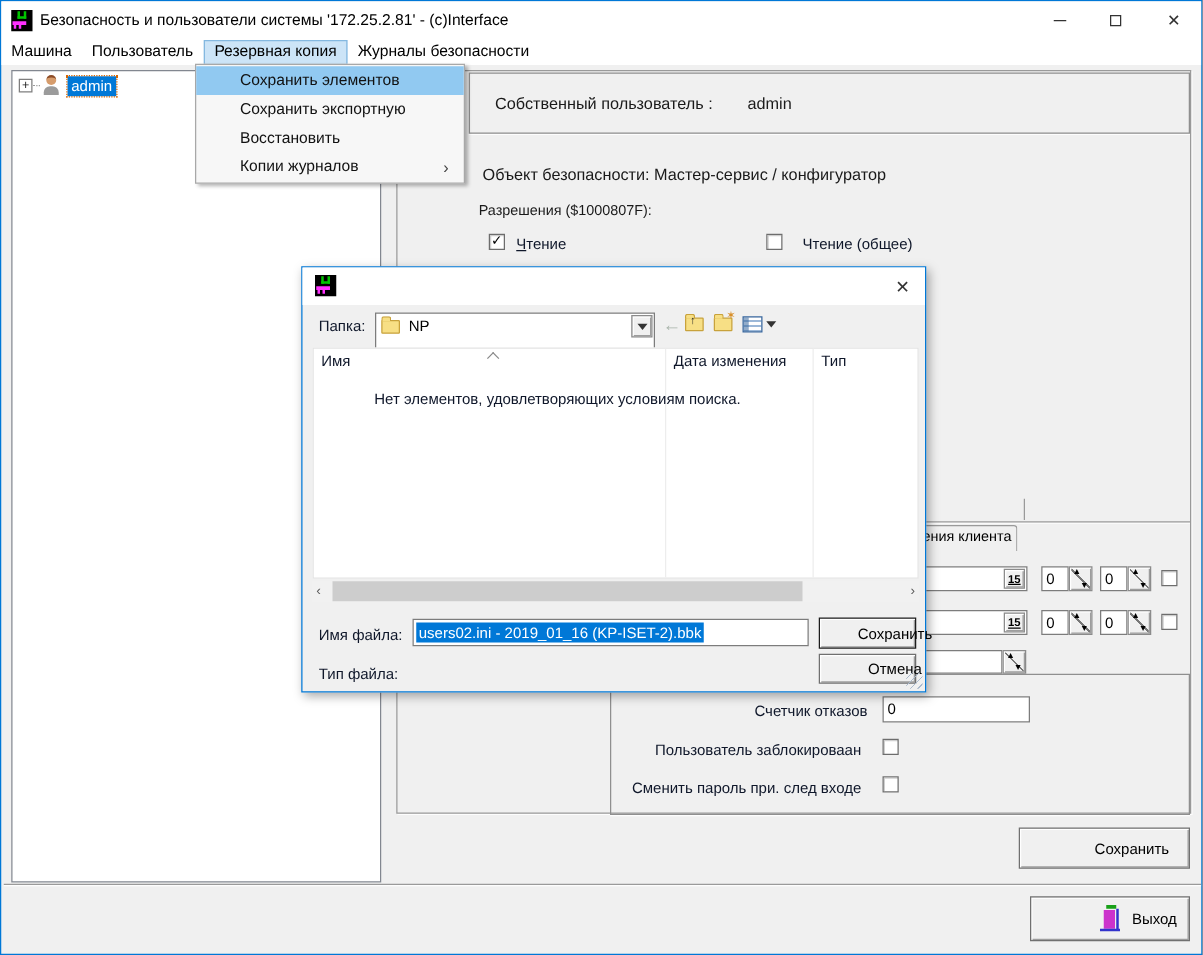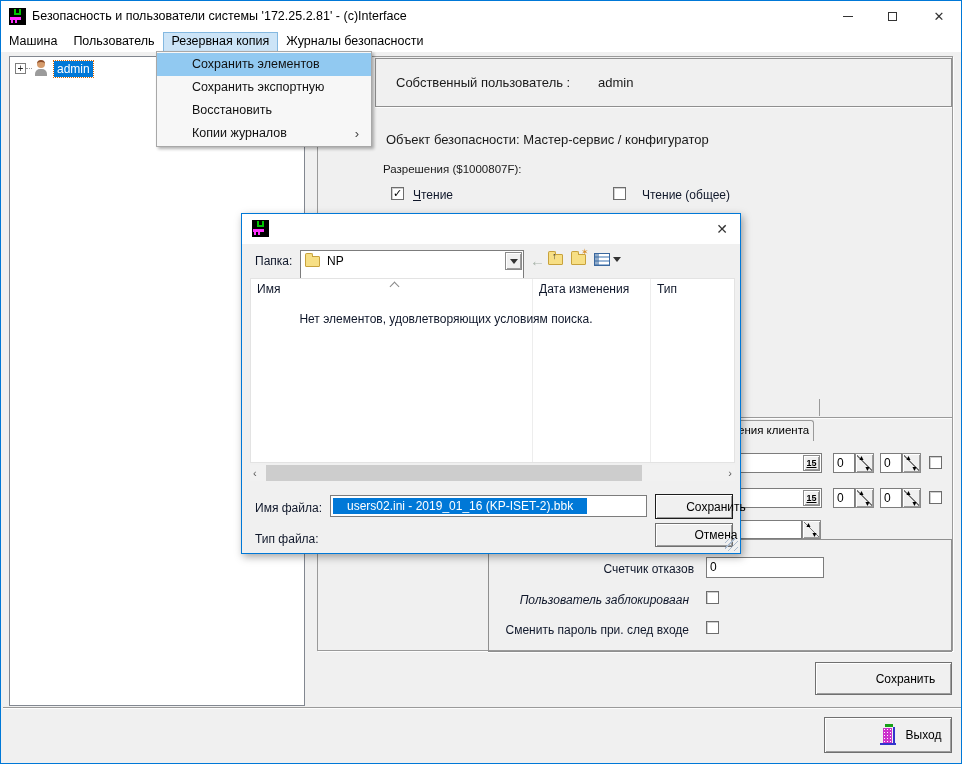--- a/index.html
+++ b/index.html
@@ -193,21 +193,21 @@
       <span class="diag"></span>
       <span class="up">▲</span>
       <span class="dn">▼</span>
     </div>
 
   <div class="groupbox"></div>
   <div class="clabel" style="left:490px;top:561px;width:203px;text-align:right;">Счетчик отказов</div>
   <div class="edit" style="left:705px;top:556px;width:118px;height:21px;">
       <span class="etext">0</span>
     </div>
-  <div class="clabel" style="left:490px;top:592px;width:198px;text-align:right;font-style:italic;">Пользователь заблокироваан</div>
+  <div class="clabel" style="left:490px;top:592px;width:198px;text-align:right;">Пользователь заблокироваан</div>
   <div class="cb" style="left:705px;top:590px;"></div>
   <div class="clabel" style="left:490px;top:622px;width:198px;text-align:right;">Сменить пароль при. след входе</div>
   <div class="cb" style="left:705px;top:620px;"></div>
 
   <div class="btn" style="left:814px;top:661px;width:137px;height:33px;">
       <span>Сохранить</span>
     </div>
   <div class="divider"></div>
   <div class="btn" style="left:823px;top:716px;width:128px;height:36px;">
     <span class="exit-door">
@@ -275,21 +275,21 @@
     </div>
 
     <div class="abs" style="left:8px;top:251px;width:485px;height:16px;background:#f1f1f1;">
       <span class="chev abs" style="left:3px;top:2px;">‹</span>
       <span class="abs" style="left:16px;top:0;width:376px;height:16px;background:#cdcdcd;"></span>
       <span class="chev abs" style="right:3px;top:2px;">›</span>
     </div>
 
     <div class="clabel" style="left:13px;top:287px;">Имя файла:</div>
     <div class="edit" style="left:88px;top:281px;width:317px;height:22px;">
-      <span style="position:absolute;left:2px;top:2px;background:#0078d7;color:#fff;font-size:12px;padding:1px 14px;white-space:nowrap;">users02.ini - 2019_01_16 (KP-ISET-2).bbk</span>
+      <span style="position:absolute;left:2px;top:2px;background:#0078d7;color:#fff;font-size:12px;padding:1px 2px;white-space:nowrap;">users02.ini - 2019_01_16 (KP-ISET-2).bbk</span>
     </div>
     <div class="btn" style="left:413px;top:280px;width:78px;height:25px;border:1px solid #1c1c1c;">
         <span>Сохранить</span>
       </div>
 
     <div class="clabel" style="left:13px;top:318px;">Тип файла:</div>
     <div class="btn" style="left:413px;top:309px;width:78px;height:24px;">
         <span>Отмена</span>
       </div>
 

